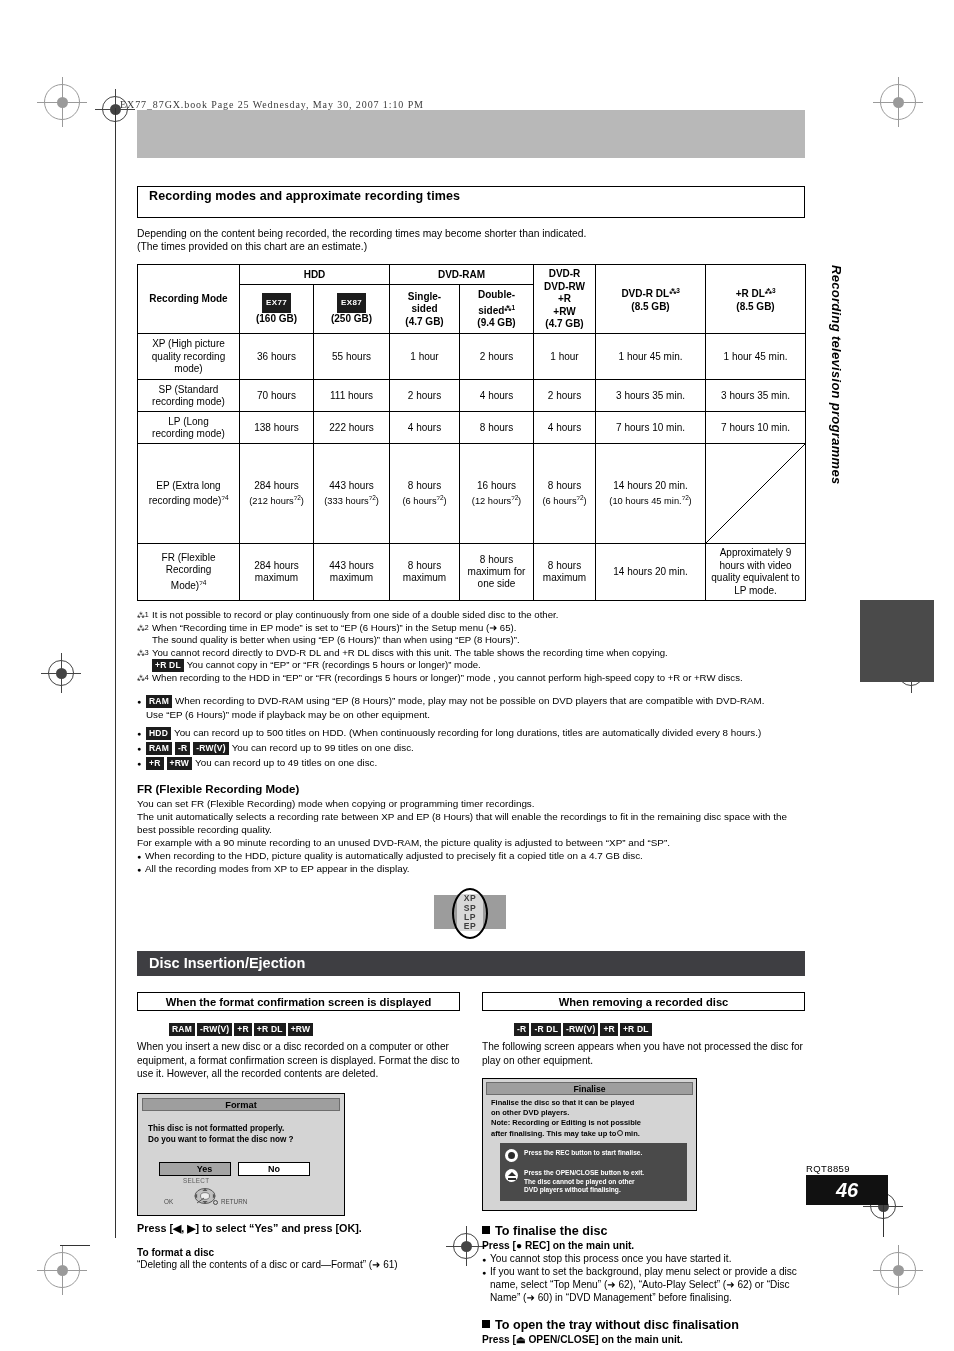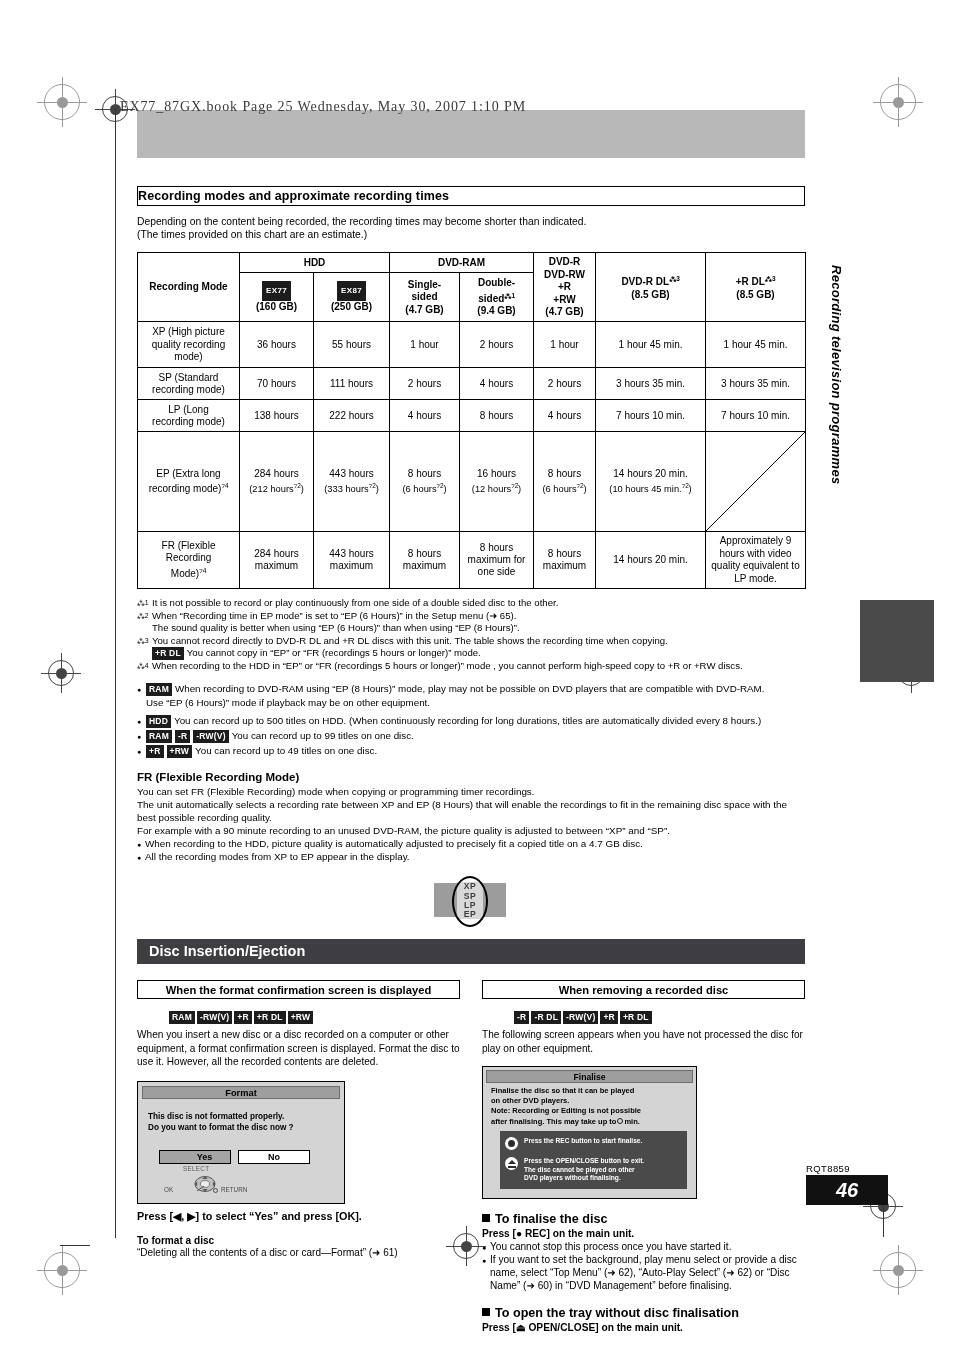--- a/index.html
+++ b/index.html
@@ -25,30 +25,30 @@
   .reg.grey:before, .reg.grey:after { background:#9a9a9a; }
   .reg.grey .dot { background:#9a9a9a; }
 
   .crop-v { position:absolute; width:1px; background:#333; }
   .crop-h { position:absolute; height:1px; background:#333; }
 
   
   .filehdr {
     position:absolute; left:120px; top:99px;
     font-family:"Liberation Serif", serif;
-    font-size:14px; letter-spacing:.9px; color:#3a3a3a; white-space:nowrap;
+    font-size:10px; letter-spacing:.9px; color:#3a3a3a; white-space:nowrap;
   }
   .grey-bar { position:absolute; background:#b8b8b8; }
 
   
   .page { position:absolute; left:137px; top:186px; width:668px; }
 
   .section-head {
-    border:1px solid #000; height:20px; line-height:19px;
-    font-size:12.5px; font-weight:bold; 
+    border:1px solid #000; height:32px; line-height:19px;
+    font-size:12.5px; font-weight:bold; padding-left:11px;
     margin-bottom:9px; letter-spacing:.1px;
   }
   .intro { font-size:10.3px; line-height:13.2px; margin-bottom:11px; }
 
   
   table.rt { border-collapse:collapse; width:668px; table-layout:fixed; }
   table.rt td, table.rt th {
     border:1px solid #000; text-align:center; vertical-align:middle;
     font-size:10px; font-weight:normal; padding:3px 2px; line-height:12.4px;
   }

